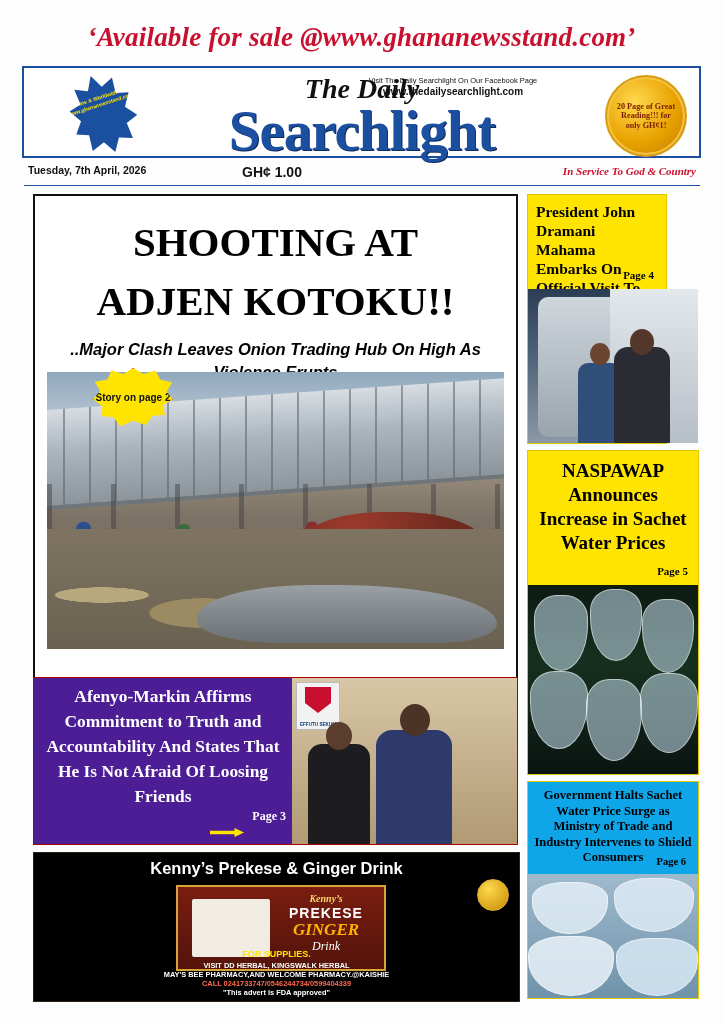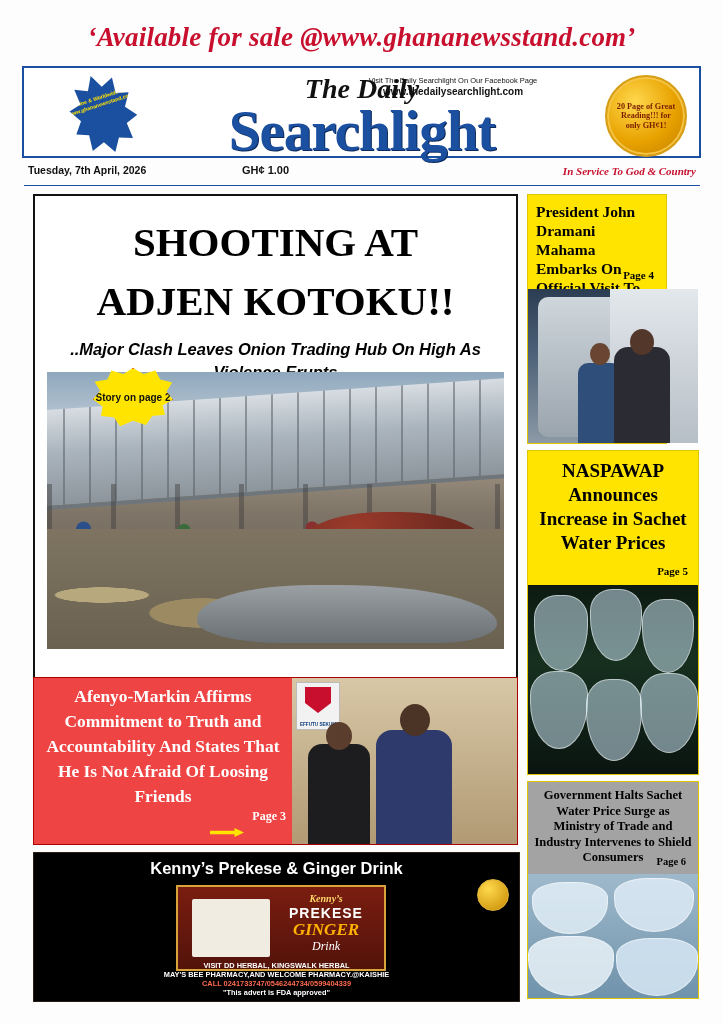--- a/index.html
+++ b/index.html
@@ -142,21 +142,21 @@
     position: absolute; left: 4px; top: 1px;
     font-family: "Liberation Sans", sans-serif;
     font-weight: bold;
     font-size: 10.5px;
     color: #111;
   }
   .dateline .price {
     position: absolute; left: 218px; top: 1px;
     font-family: "Liberation Sans", sans-serif;
     font-weight: bold;
-    font-size: 11px;
+    font-size: 14px;
     color: #111;
   }
   .dateline .motto {
     position: absolute; right: 4px; top: 2px;
     font-family: "Liberation Serif", serif;
     font-weight: bold;
     font-style: italic;
     font-size: 11px;
     color: #c8102e;
   }
@@ -377,21 +377,21 @@
     position: absolute;
     background: rgba(200,225,240,0.55);
     border: 1px solid rgba(255,255,255,0.5);
     border-radius: 42% 42% 50% 50% / 30% 30% 60% 60%;
   }
 
   .rt3 {
     position: absolute;
     left: 527px; top: 781px;
     width: 172px; height: 218px;
-    background: #a3a3a3;
+    background: #0ea5e9;
     border: 1px solid #e0c600;
     box-sizing: border-box;
   }
   .rt3-head {
     font-family: "Liberation Serif", serif;
     font-weight: bold;
     font-size: 12.6px;
     line-height: 15.5px;
     color: #000;
     text-align: center;
@@ -419,21 +419,21 @@
     left: 33px; top: 677px;
     width: 485px; height: 168px;
     border: 1px solid #a00;
     box-sizing: border-box;
     overflow: hidden;
   }
   .bl-text {
     position: absolute;
     left: 0; top: 0;
     width: 258px; height: 166px;
-    background: #ef4444;
+    background: #4c1d95;
   }
   .bl-head {
     font-family: "Liberation Serif", serif;
     font-weight: bold;
     font-size: 17.4px;
     line-height: 25px;
     color: #ffffff;
     text-align: center;
     padding: 6px 5px 0 5px;
   }
@@ -710,20 +710,21 @@
   <div class="advert">
     <div class="ad-title">Kenny’s Prekese &amp; Ginger Drink</div>
     <div class="ad-box">
       <div class="ad-box-inner"></div>
       <div class="ad-brand">Kenny’s</div>
       <div class="ad-prekese">PREKESE</div>
       <div class="ad-ginger">GINGER</div>
       <div class="ad-drink">Drink</div>
     </div>
     <div class="ad-seal"></div>
+    <div class="ad-supplies">FOR SUPPLIES.</div>
     <div class="ad-foot">
       <div>VISIT DD HERBAL, KINGSWALK HERBAL</div>
       <div>MAY'S BEE PHARMACY,AND WELCOME PHARMACY.@KAISHIE</div>
       <div class="red">CALL 0241733747/0546244734/0599404339</div>
       <div>"This advert is FDA approved"</div>
     </div>
   </div>
 
 </div>
 

